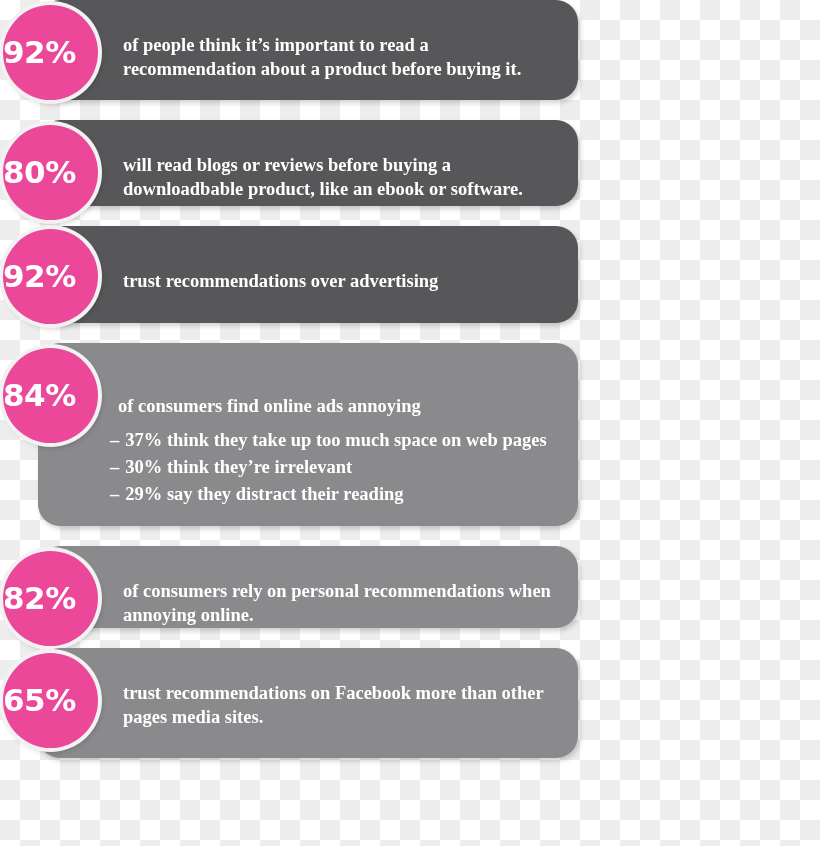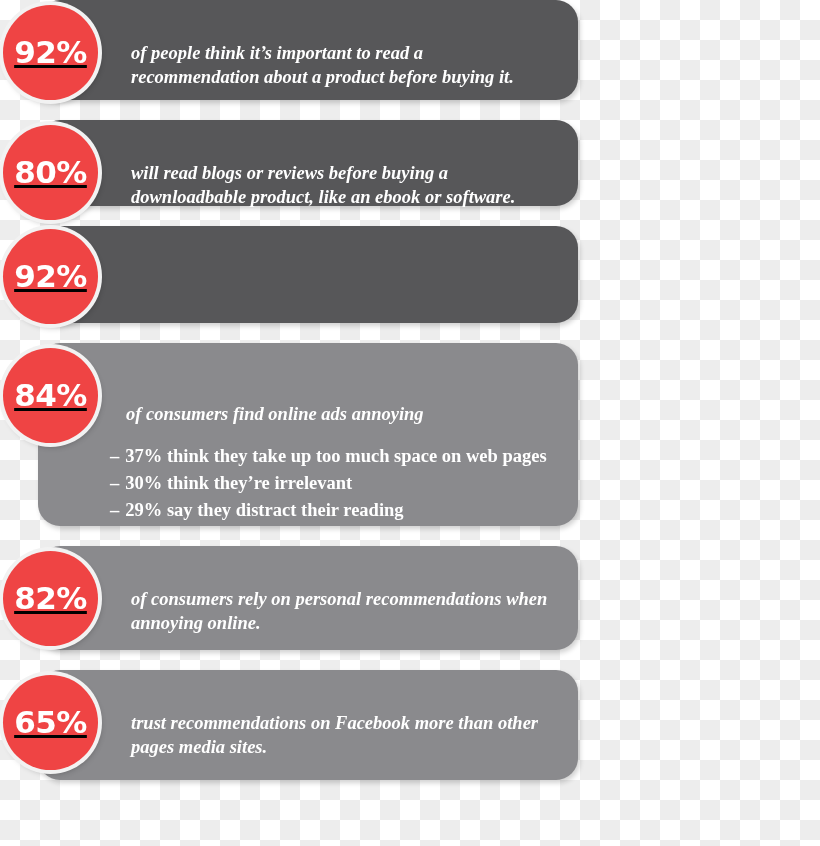--- a/index.html
+++ b/index.html
@@ -44,48 +44,46 @@
   }
   .panel.dark  { background: #575759; }
   .panel.light { background: #8a8a8d; }
 
   .badge {
     position: absolute;
     left: 3px;
     width: 95px;
     height: 95px;
     border-radius: 50%;
-    background: #ef4444;
+    background: #ec4899;
     box-shadow: 0 0 0 4px #f2f2f2, 2px 3px 6px rgba(0,0,0,0.30);
     display: flex;
     align-items: center;
-    justify-content: center;
     box-sizing: border-box;
-    text-decoration: underline;
   }
   .badge-value {
     color: #ffffff;
     font-family: "DejaVu Sans", sans-serif;
     font-weight: bold;
     font-size: 31px;
     letter-spacing: -0.5px;
     line-height: 1;
     white-space: nowrap;
   }
 
   .body-text {
     position: absolute;
     left: 115px;
     right: 34px;
     color: #ffffff;
     font-weight: bold;
     font-size: 18.5px;
     line-height: 1.28;
   }
-  .body-text .lead { margin: 16px; font-style: italic; }
+  .body-text .lead { margin: 8px; }
 
   .sublist {
     list-style: none;
     margin: 3px 0 0 0;
     padding: 0;
   }
   .sublist li {
     margin: 0 0 0 14px;
     padding: 0;
     text-indent: -14px;
@@ -103,21 +101,21 @@
   .r2 .body-text { top: 26px; }
 
   .r3 { height: 97px; }
   .r3 .badge { top: 3px; }
   .r3 .body-text { top: 36px; }
 
   .r4 { height: 183px; }
   .r4 .badge { top: 5px; }
   .r4 .body-text { top: 44px; left: 110px; }
 
-  .r5 { height: 104px; }
+  .r5 { height: 82px; }
   .r5 .badge { top: 5px; }
   .r5 .body-text { top: 26px; }
 
   .r6 { height: 110px; }
   .r6 .badge { top: 5px; }
   .r6 .body-text { top: 26px; }
 </style>
 </head>
 <body>
 
@@ -140,20 +138,23 @@
     </div>
     <div class="body-text">
       <p class="lead">will read blogs or reviews before buying a downloadbable product, like an ebook or software.</p>
     </div>
   </div>
 
   <div class="stat-row r3">
     <div class="panel dark"></div>
     <div class="badge">
       <span class="badge-value">92%</span>
+    </div>
+    <div class="body-text">
+      <p class="lead">trust recommendations over advertising</p>
     </div>
   </div>
 
   <div class="stat-row r4">
     <div class="panel light"></div>
     <div class="badge">
       <span class="badge-value">84%</span>
     </div>
     <div class="body-text">
       <p class="lead">of consumers find online ads annoying</p>

